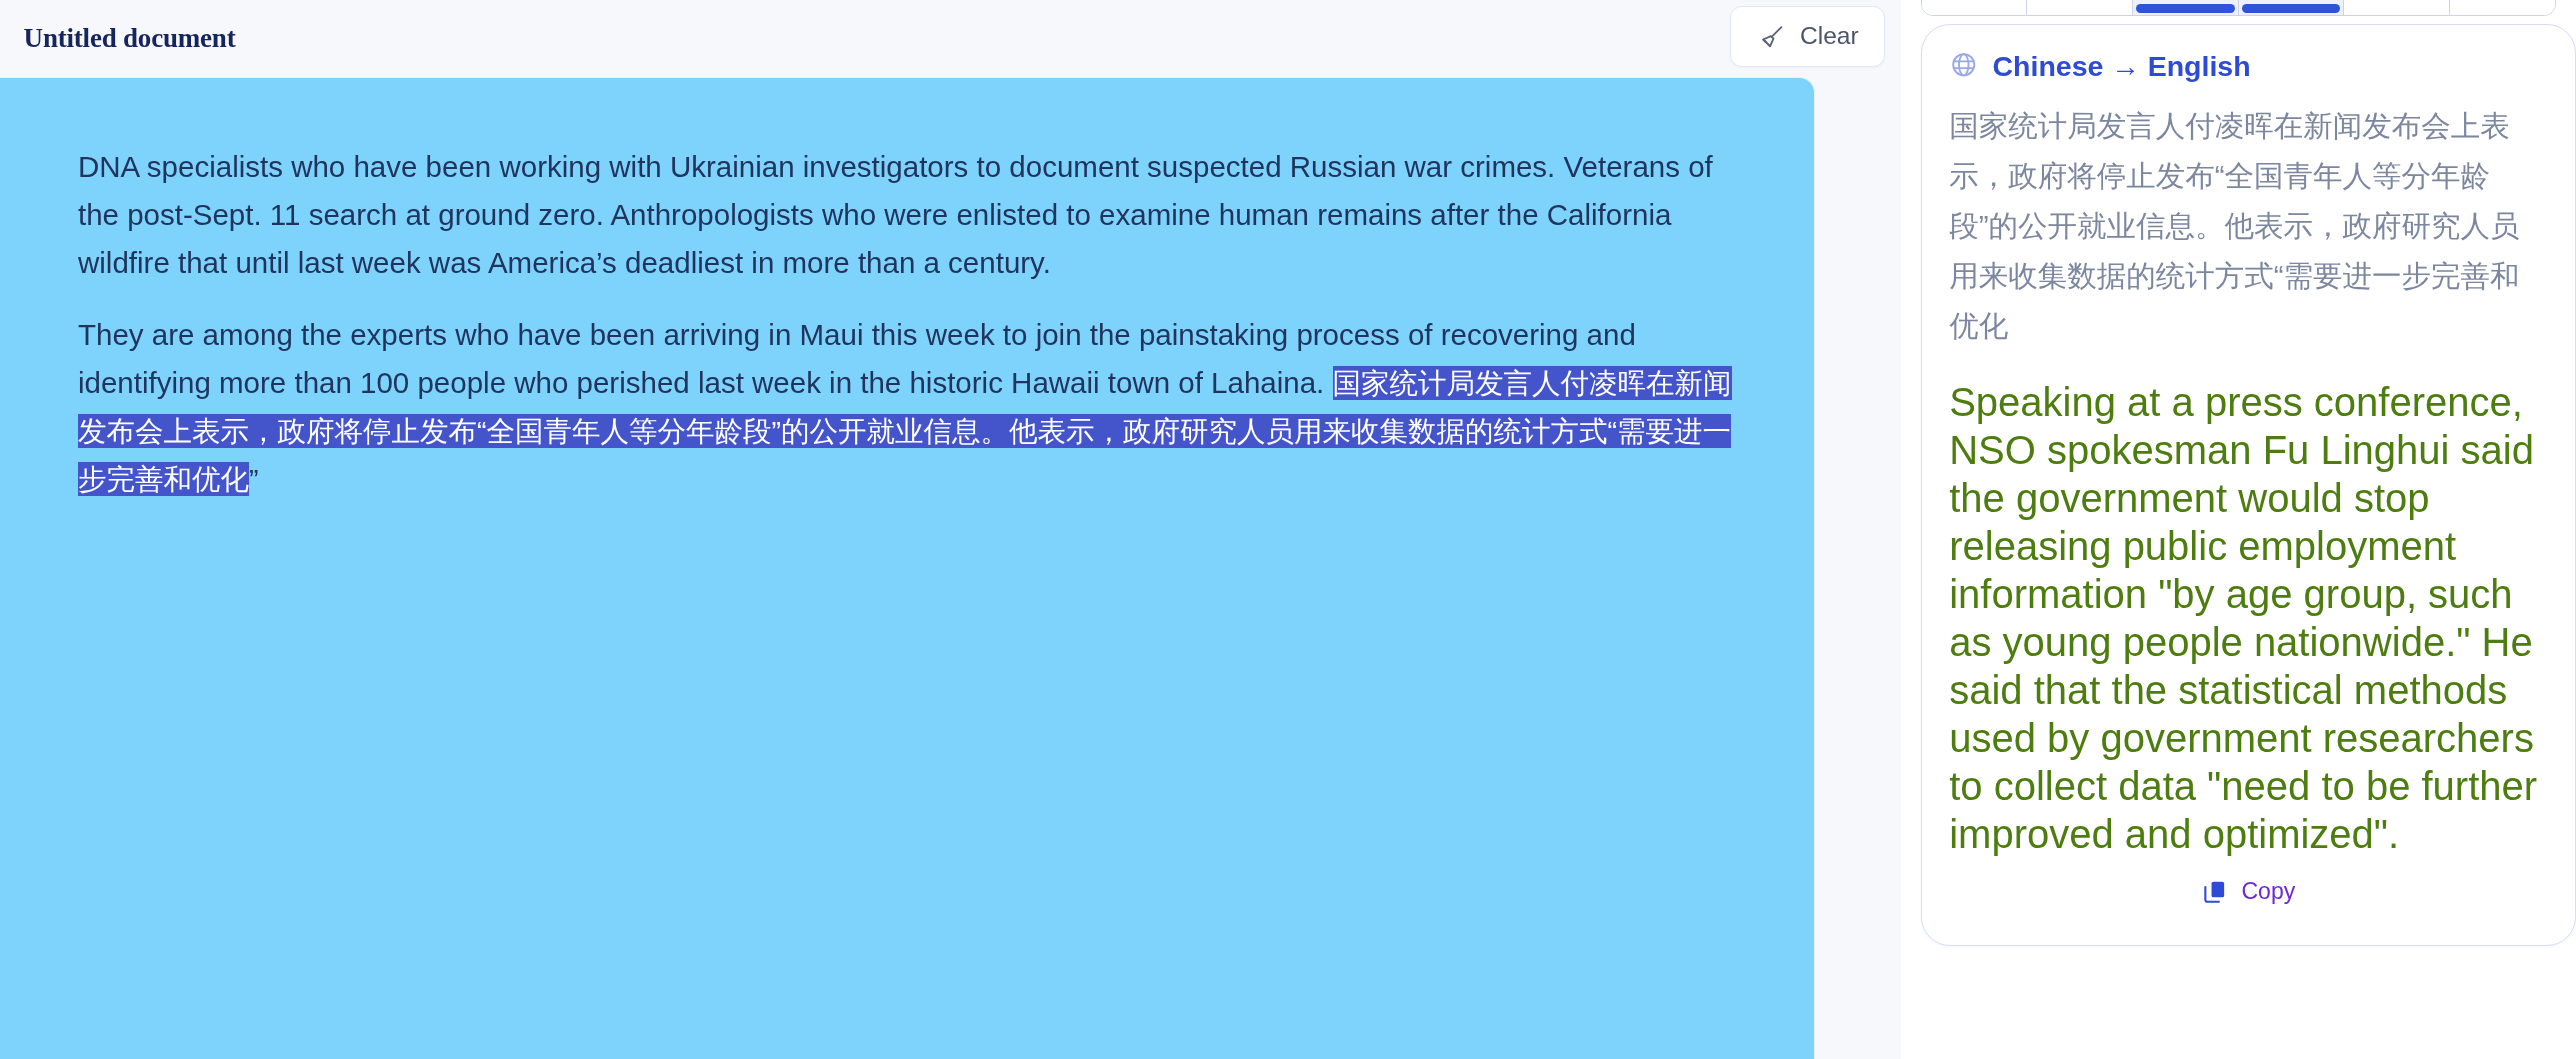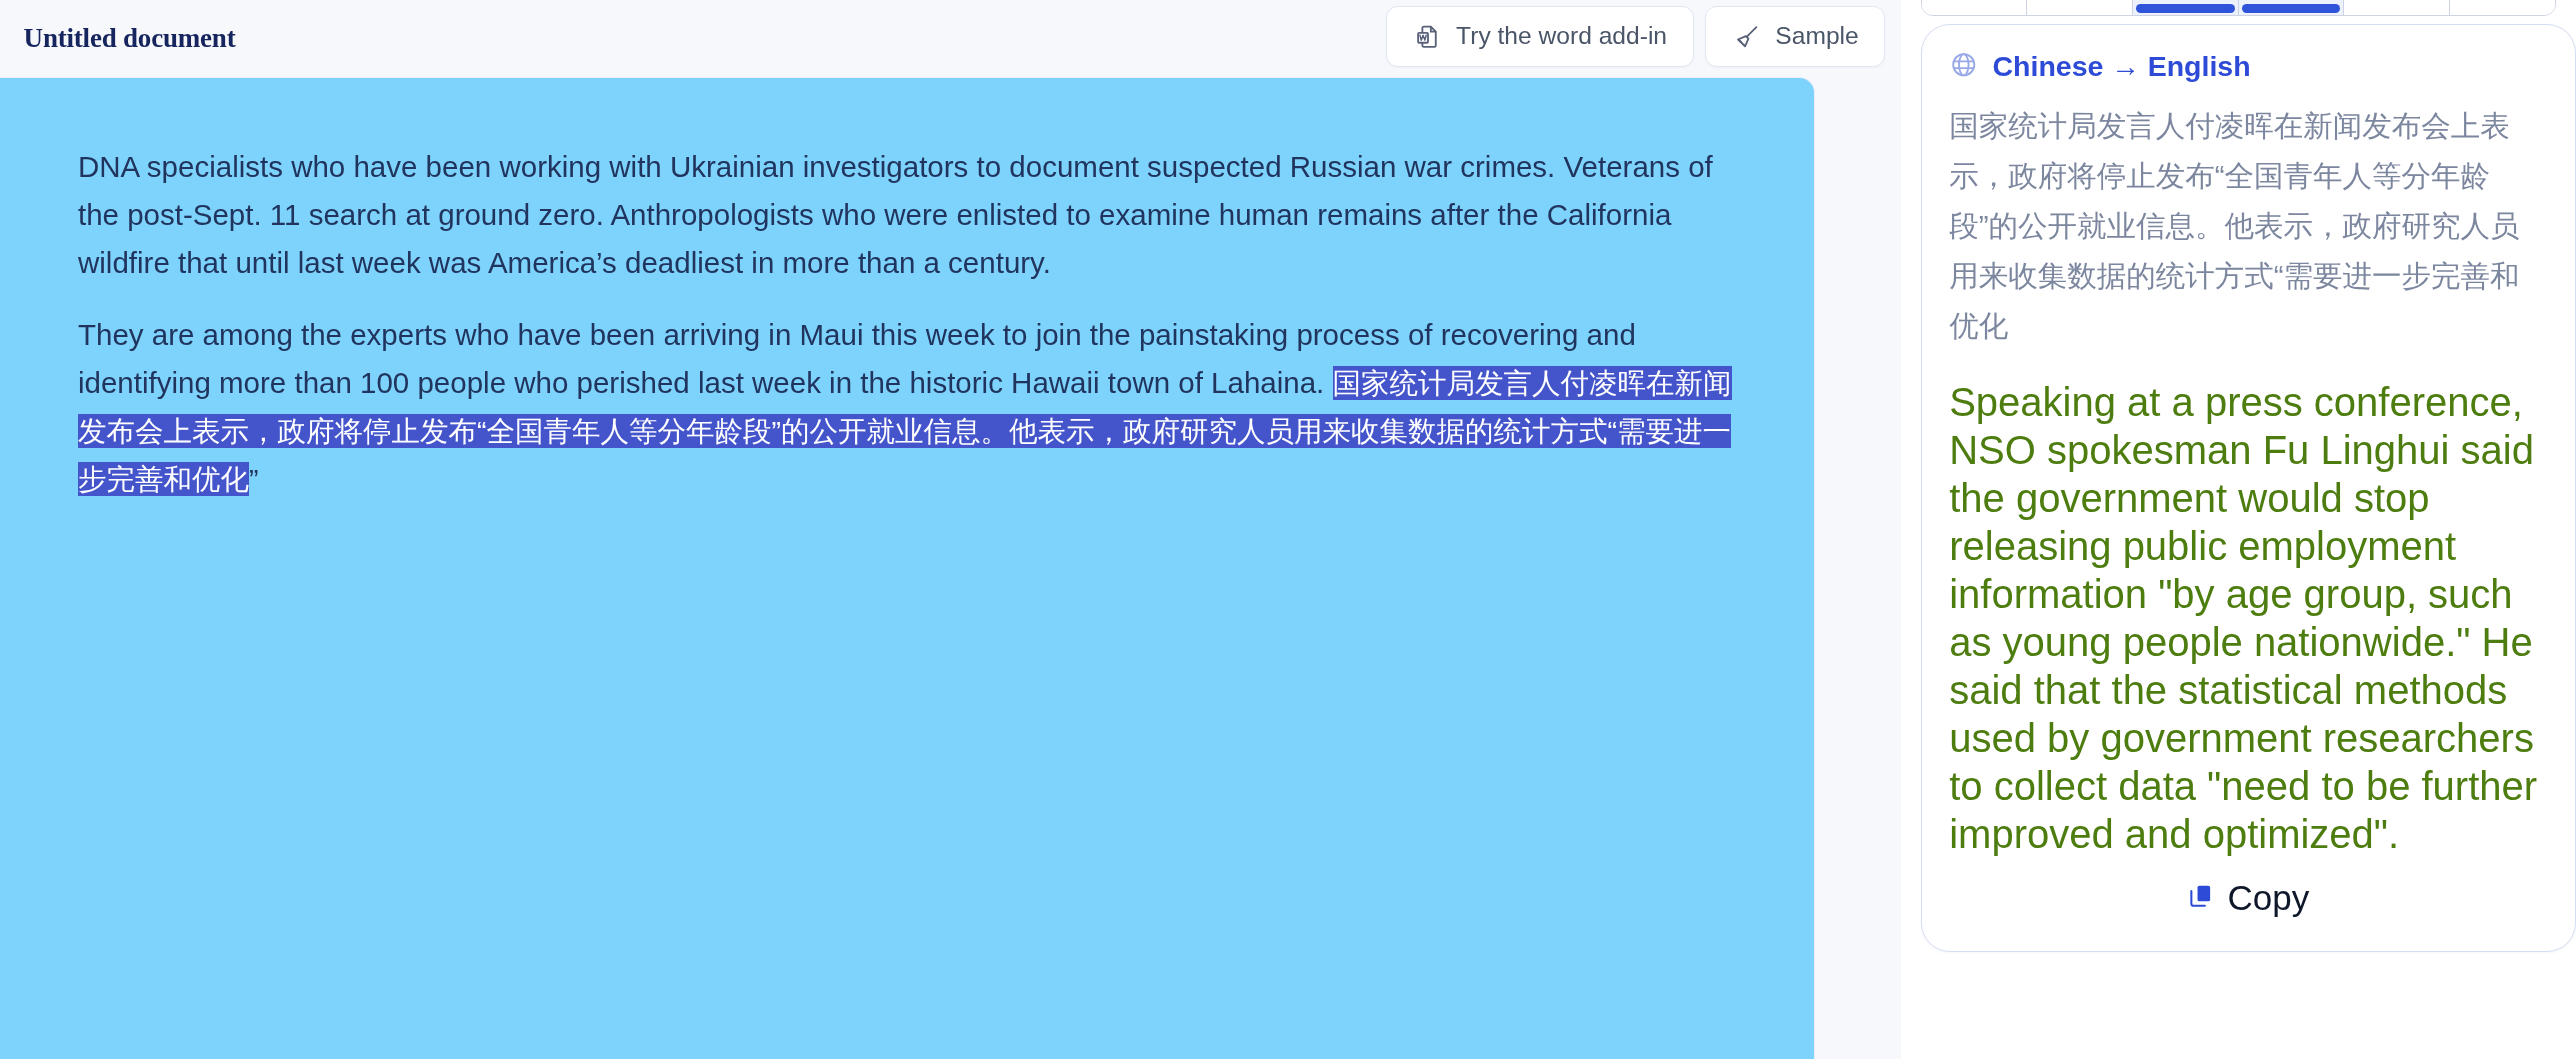--- a/index.html
+++ b/index.html
@@ -187,59 +187,48 @@
     display: flex;
     justify-content: center;
     padding-bottom: 7.9px;
   }
   #copy-btn {
     display: inline-flex;
     align-items: flex-start;
     gap: 12.8px;
     background: transparent;
     border: none;
-    color: #0f172a;
-    font-size: 35px;
+    color: #6d28d9;
+    font-size: 23px;
     font-family: "Liberation Sans", sans-serif;
     cursor: pointer;
     padding: 3.9px 7.9px;
   }
 </style>
 </head>
 <body>
 
 <div id="editor-pane">
 
   <div id="editor-header">
     <div id="doc-title">Untitled document</div>
 
     <div id="header-actions">
 
-      <button class="hdr-btn">
-        <span class="ico">
-          <svg width="27.5" height="27.5" viewBox="0 0 24 24" fill="none" stroke="#586179" stroke-width="1.6">
-            <path d="M8.5 3.2h6.2l4.3 4.3v12.1a1.2 1.2 0 0 1-1.2 1.2H8.5a1.2 1.2 0 0 1-1.2-1.2V4.4a1.2 1.2 0 0 1 1.2-1.2z"></path>
-            <path d="M14.7 3.2v4.3H19"></path>
-            <rect x="3.6" y="8.6" width="8.6" height="8.6" rx="0.8" fill="#ffffff"></rect>
-            <path d="M5.2 10.7l1.1 4.3 1.6-4.3 1.6 4.3 1.1-4.3" stroke-width="1.25" stroke-linejoin="round" stroke-linecap="round"></path>
-          </svg>
-        </span>
-        <span class="lbl">Try the word add-in</span>
-      </button>
 
 
       <button class="hdr-btn">
         <span class="ico">
           <svg width="27.5" height="27.5" viewBox="0 0 24 24" fill="none" stroke="#586179" stroke-width="1.6" stroke-linejoin="round" stroke-linecap="round">
             <path d="M20.4 3.6L11.9 12.1"></path>
             <path d="M11.2 11.4l-6.6 3 5.9 5.9 3-6.6z"></path>
             <path d="M4.6 14.4l2.2 2.2"></path>
           </svg>
         </span>
-        <span class="lbl">Sample</span>
+        <span class="lbl">Clear</span>
       </button>
 
     </div>
   </div>
 
   <div id="doc-page">
     <div id="doc-body">
       <p>DNA specialists who have been working with Ukrainian investigators to document suspected Russian war crimes. Veterans of the post-Sept. 11 search at ground zero. Anthropologists who were enlisted to examine human remains after the California wildfire that until last week was America’s deadliest in more than a century.</p>
       <p><span>They are among the experts who have been arriving in Maui this week to join the painstaking process of recovering and identifying more than 100 people who perished last week in the historic Hawaii town of Lahaina.</span> <span class="sel zh">国家统计局发言人付凌晖在新闻发布会上表示，政府将停止发布“全国青年人等分年龄段”的公开就业信息。他表示，政府研究人员用来收集数据的统计方式“需要进一步完善和优化</span><span class="zh">”</span></p>
     </div>

